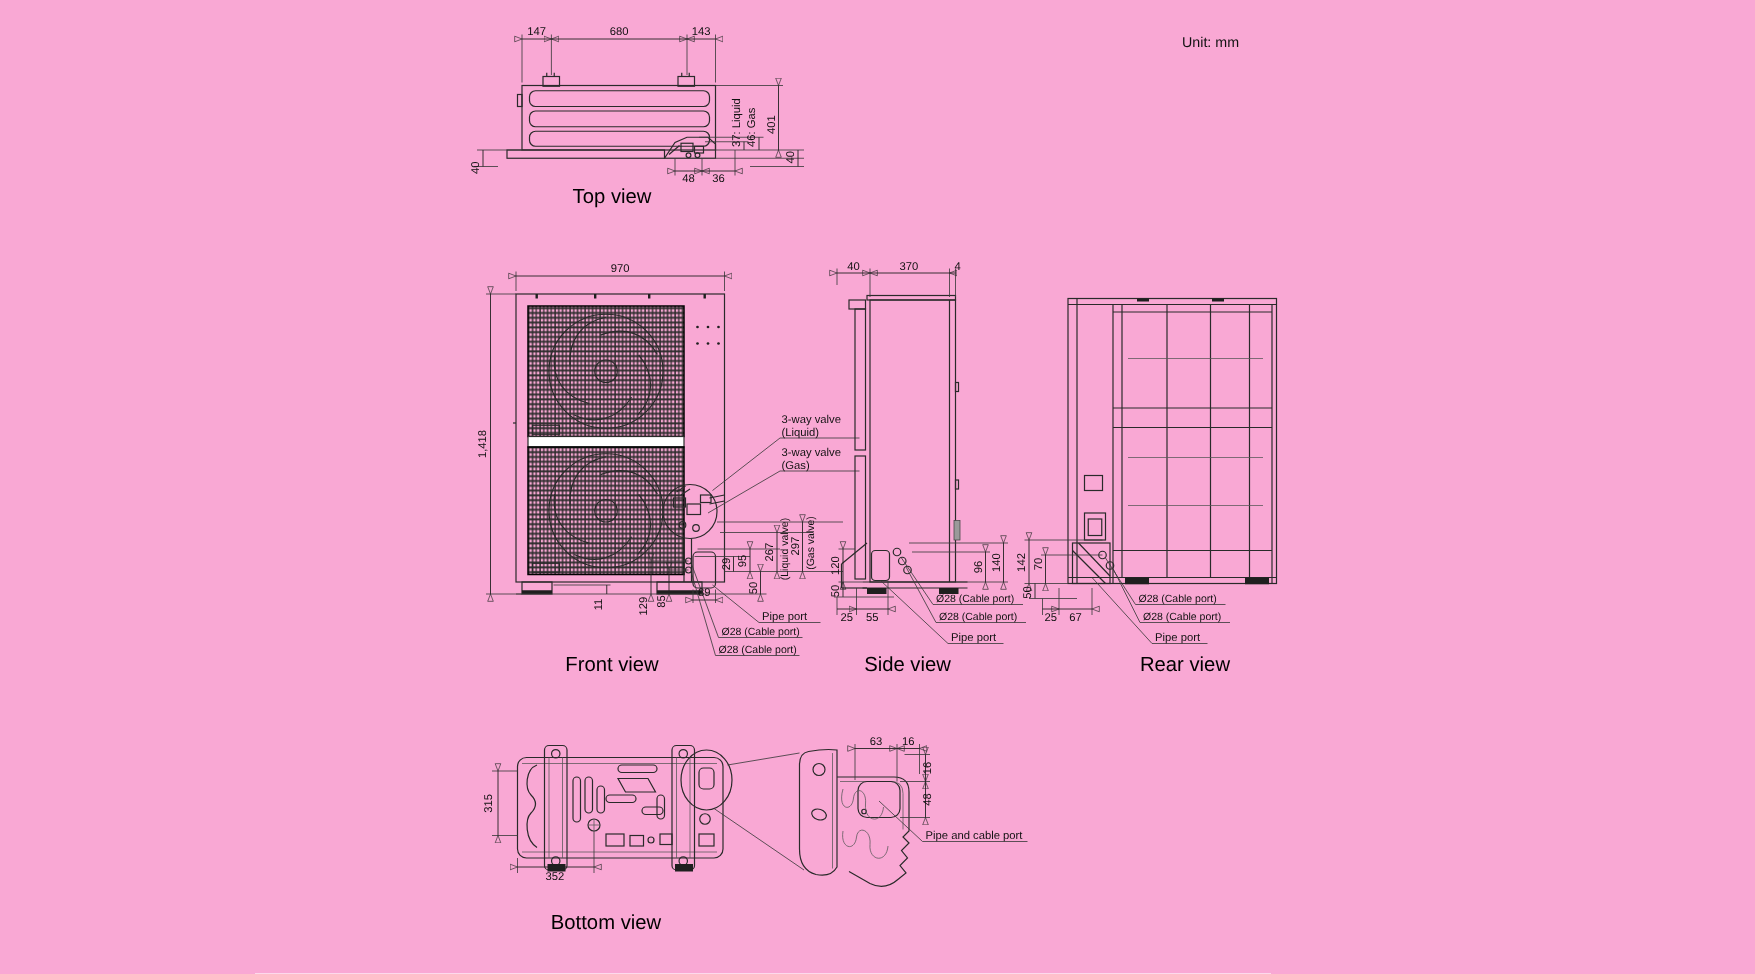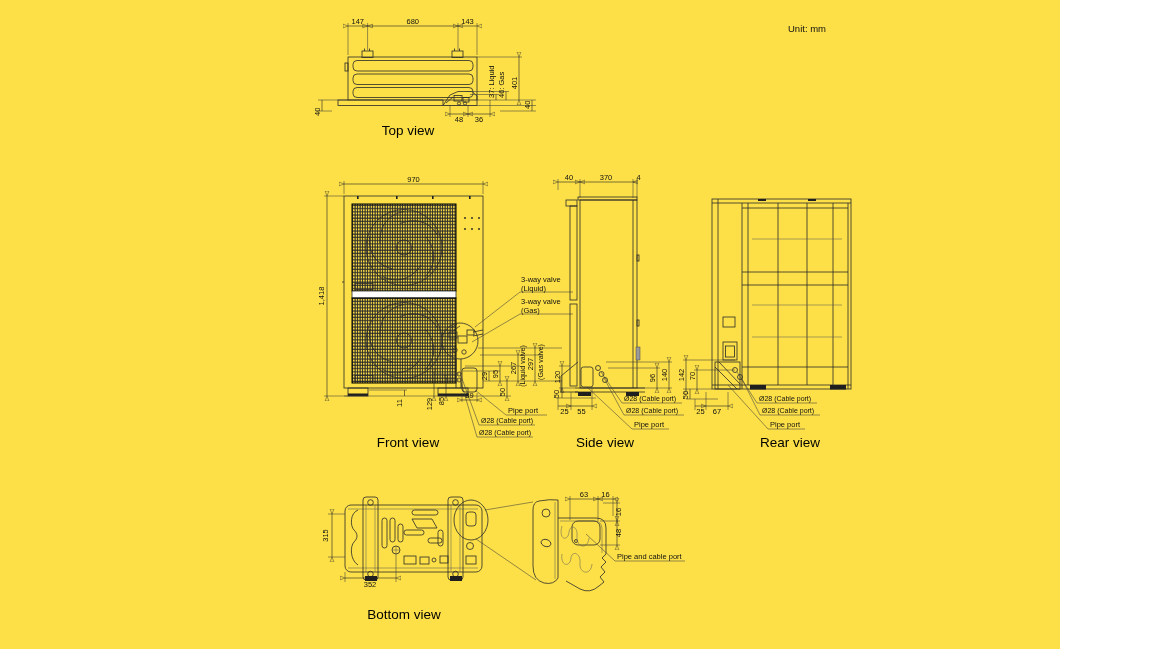--- a/index.html
+++ b/index.html
@@ -1,16 +1,16 @@
 <!DOCTYPE html>
 <html><head>
 <meta charset="utf-8">
 <style>
   html,body{margin:0;padding:0;background:#fff;}
-  #canvas{position:relative;width:1060px;height:649px;background:#fde047;overflow:hidden;
+  #canvas{position:relative;width:1170px;height:649px;background:#f9a8d4;overflow:hidden;
           font-family:"Liberation Sans", sans-serif;}
   .abs{position:absolute;}
   svg{overflow:visible;}
   svg line,svg path,svg rect,svg circle,svg ellipse,svg polyline,svg polygon{
     fill:none;stroke:#2a2a2a;stroke-width:.8;}
   .ext{stroke:#3a3a3a;stroke-width:.55;}
   .dim{stroke:#222;stroke-width:.6;marker-start:url(#ar);marker-end:url(#ar);}
   .dimp{stroke:#222;stroke-width:.6;}
   .thin{stroke-width:.5;stroke:#555;}
   .fD{fill:#1f1f1f;stroke:none;}

